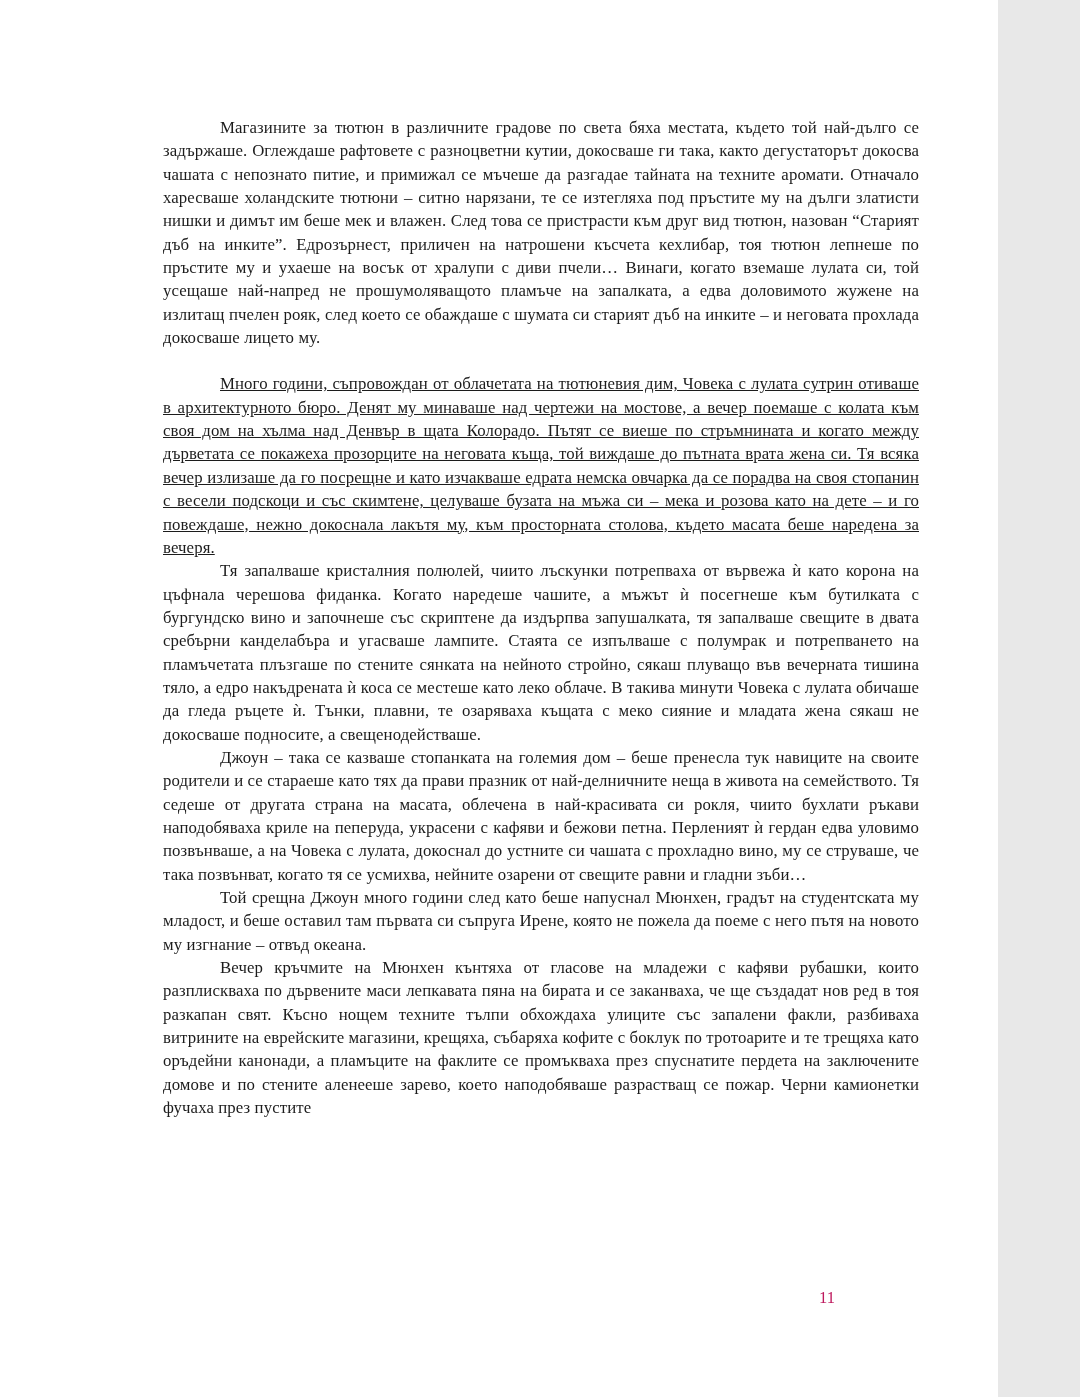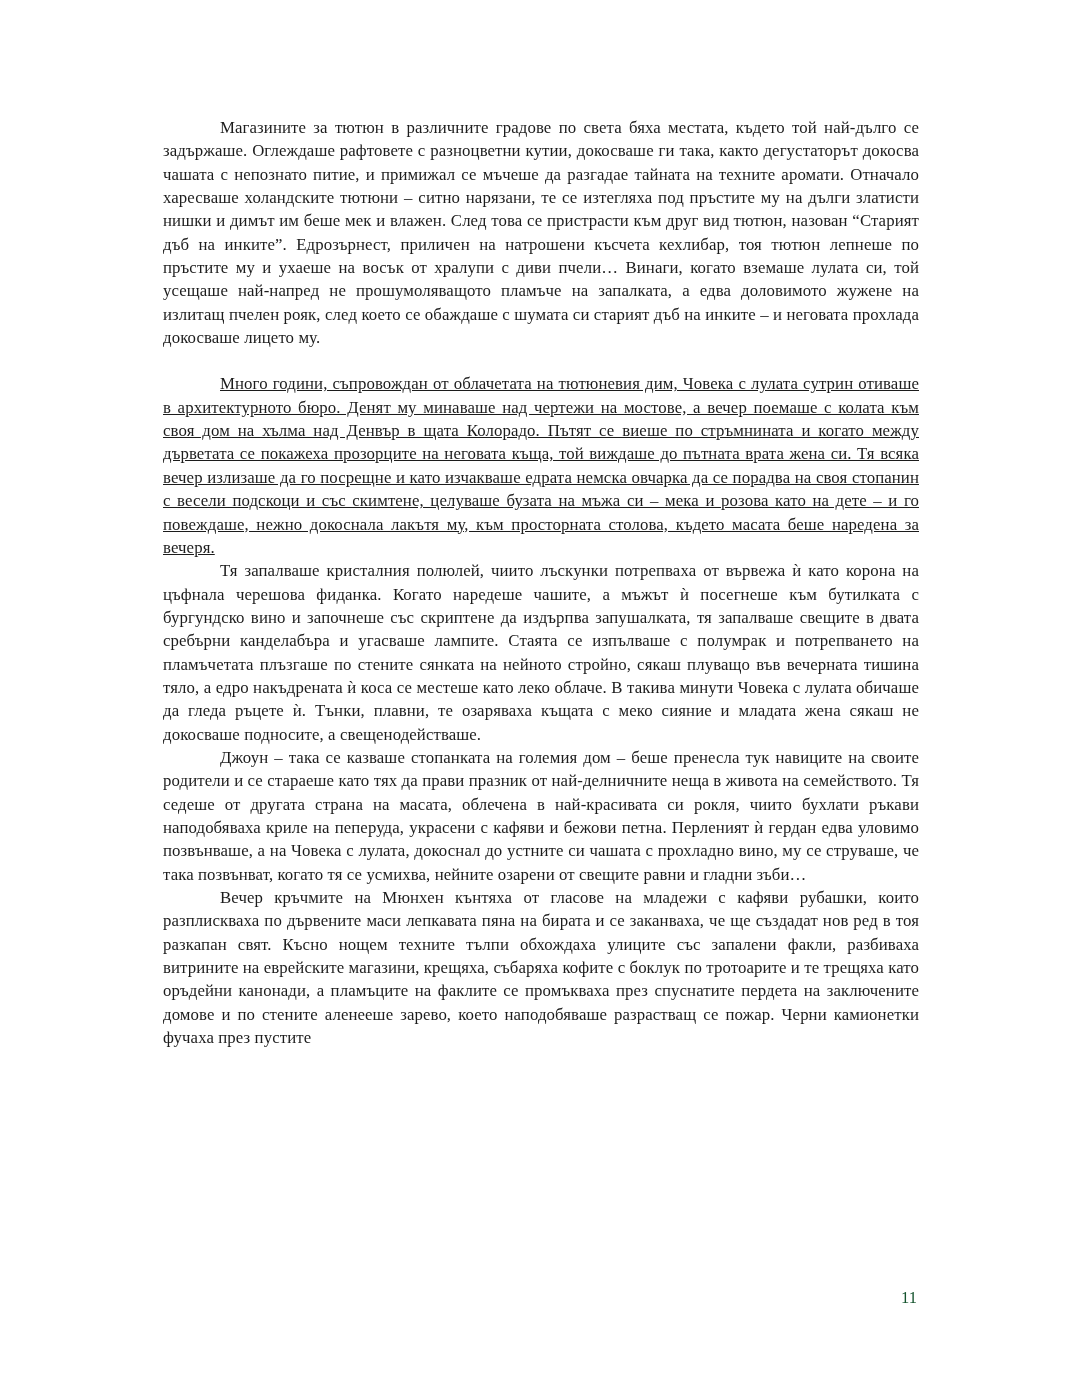--- a/index.html
+++ b/index.html
@@ -7,21 +7,21 @@
     padding: 0;
   }
   body {
     width: 1080px;
     height: 1397px;
     background: #e8e8e8;
     font-family: "Liberation Serif", serif;
   }
   .page {
     position: relative;
-    width: 1080px;
+    width: 998px;
     height: 1397px;
     background: #ffffff;
     color: #1c1c1c;
     overflow: hidden;
   }
   .text-block {
     position: absolute;
     left: 163px;
     top: 116px;
     width: 756px;
@@ -36,28 +36,29 @@
   }
   .text-block p.gap-before {
     margin-top: 23px;
     text-decoration: underline;
   }
   .page-number {
     position: absolute;
     right: 163px;
     top: 1288px;
     font-size: 16.5px;
-    color: #14532d;
+    color: #be185d;
   }
 </style>
 </head>
 <body>
 
 <div class="page">
   <div class="text-block">
       <p>Магазините за тютюн в различните градове по света бяха местата, където той най-дълго се задържаше. Оглеждаше рафтовете с разноцветни кутии, докосваше ги така, както дегустаторът докосва чашата с непознато питие, и примижал се мъчеше да разгадае тайната на техните аромати. Отначало харесваше холандските тютюни – ситно нарязани, те се изтегляха под пръстите му на дълги златисти нишки и димът им беше мек и влажен. След това се пристрасти към друг вид тютюн, назован “Старият дъб на инките”. Едрозърнест, приличен на натрошени късчета кехлибар, тоя тютюн лепнеше по пръстите му и ухаеше на восък от хралупи с диви пчели… Винаги, когато вземаше лулата си, той усещаше най-напред не прошумоляващото пламъче на запалката, а едва доловимото жужене на излитащ пчелен рояк, след което се обаждаше с шумата си старият дъб на инките – и неговата прохлада докосваше лицето му.</p>
       <p class="gap-before">Много години, съпровождан от облачетата на тютюневия дим, Човека с лулата сутрин отиваше в архитектурното бюро. Денят му минаваше над чертежи на мостове, а вечер поемаше с колата към своя дом на хълма над Денвър в щата Колорадо. Пътят се виеше по стръмнината и когато между дърветата се покажеха прозорците на неговата къща, той виждаше до пътната врата жена си. Тя всяка вечер излизаше да го посрещне и като изчакваше едрата немска овчарка да се порадва на своя стопанин с весели подскоци и със скимтене, целуваше бузата на мъжа си – мека и розова като на дете – и го повеждаше, нежно докоснала лакътя му, към просторната столова, където масата беше наредена за вечеря.</p>
       <p>Тя запалваше кристалния полюлей, чиито лъскунки потрепваха от вървежа ѝ като корона на цъфнала черешова фиданка.  Когато наредеше чашите, а мъжът ѝ посегнеше към бутилката с бургундско вино и започнеше със скриптене да издърпва запушалката, тя запалваше свещите в двата сребърни канделабъра и угасваше лампите. Стаята се изпълваше с полумрак и потрепването на пламъчетата плъзгаше по стените сянката на нейното стройно, сякаш плуващо във вечерната тишина тяло, а едро накъдрената ѝ коса се местеше като леко облаче. В такива минути Човека с лулата обичаше да гледа ръцете ѝ. Тънки, плавни, те озаряваха къщата с меко сияние и младата жена сякаш не докосваше подносите, а свещенодействаше.</p>
       <p>Джоун – така се казваше стопанката на големия дом – беше пренесла тук навиците на своите родители и се стараеше като тях да прави празник от най-делничните неща в живота на семейството. Тя седеше от другата страна на масата, облечена в най-красивата си рокля, чиито бухлати ръкави наподобяваха криле на пеперуда, украсени с кафяви и бежови петна. Перленият ѝ гердан едва уловимо позвънваше, а на Човека с лулата, докоснал до устните си чашата с прохладно вино, му се струваше, че така позвънват, когато тя се усмихва, нейните озарени от свещите равни и гладни зъби…</p>
+      <p>Той срещна Джоун много години след като беше напуснал Мюнхен, градът на студентската му младост, и беше оставил там първата си съпруга Ирене,  която не пожела да поеме с него пътя на новото му изгнание – отвъд океана.</p>
       <p>Вечер кръчмите на Мюнхен кънтяха от гласове на младежи с кафяви рубашки, които разплискваха по дървените маси лепкавата пяна на бирата и се заканваха, че ще създадат нов ред в тоя разкапан свят. Късно нощем техните тълпи обхождаха улиците със запалени факли, разбиваха витрините на еврейските магазини, крещяха, събаряха кофите с боклук по тротоарите и те трещяха като оръдейни канонади, а пламъците на факлите се промъкваха през спуснатите пердета на заключените домове и по стените аленееше зарево, което наподобяваше разрастващ се пожар. Черни камионетки фучаха през пустите</p>
     </div>
   <div class="page-number">11</div>
 </div>
 
 </body></html>

